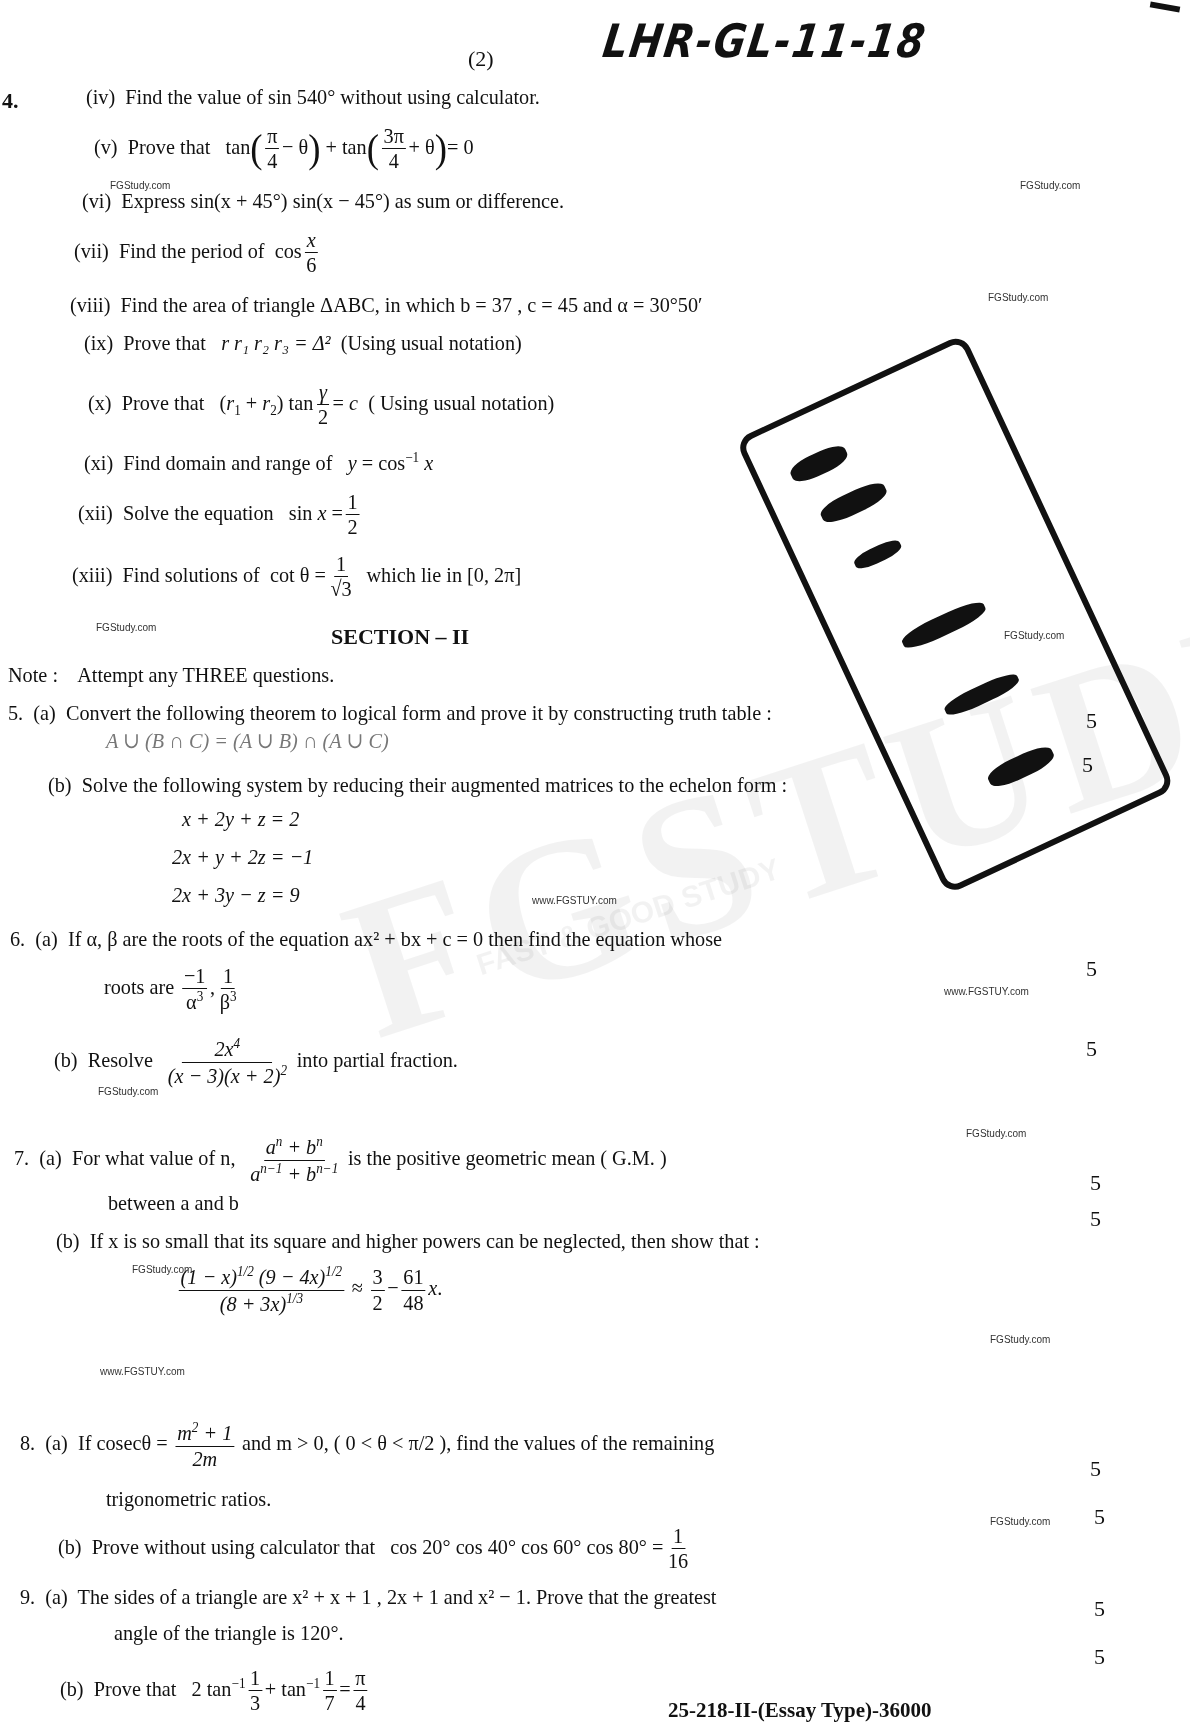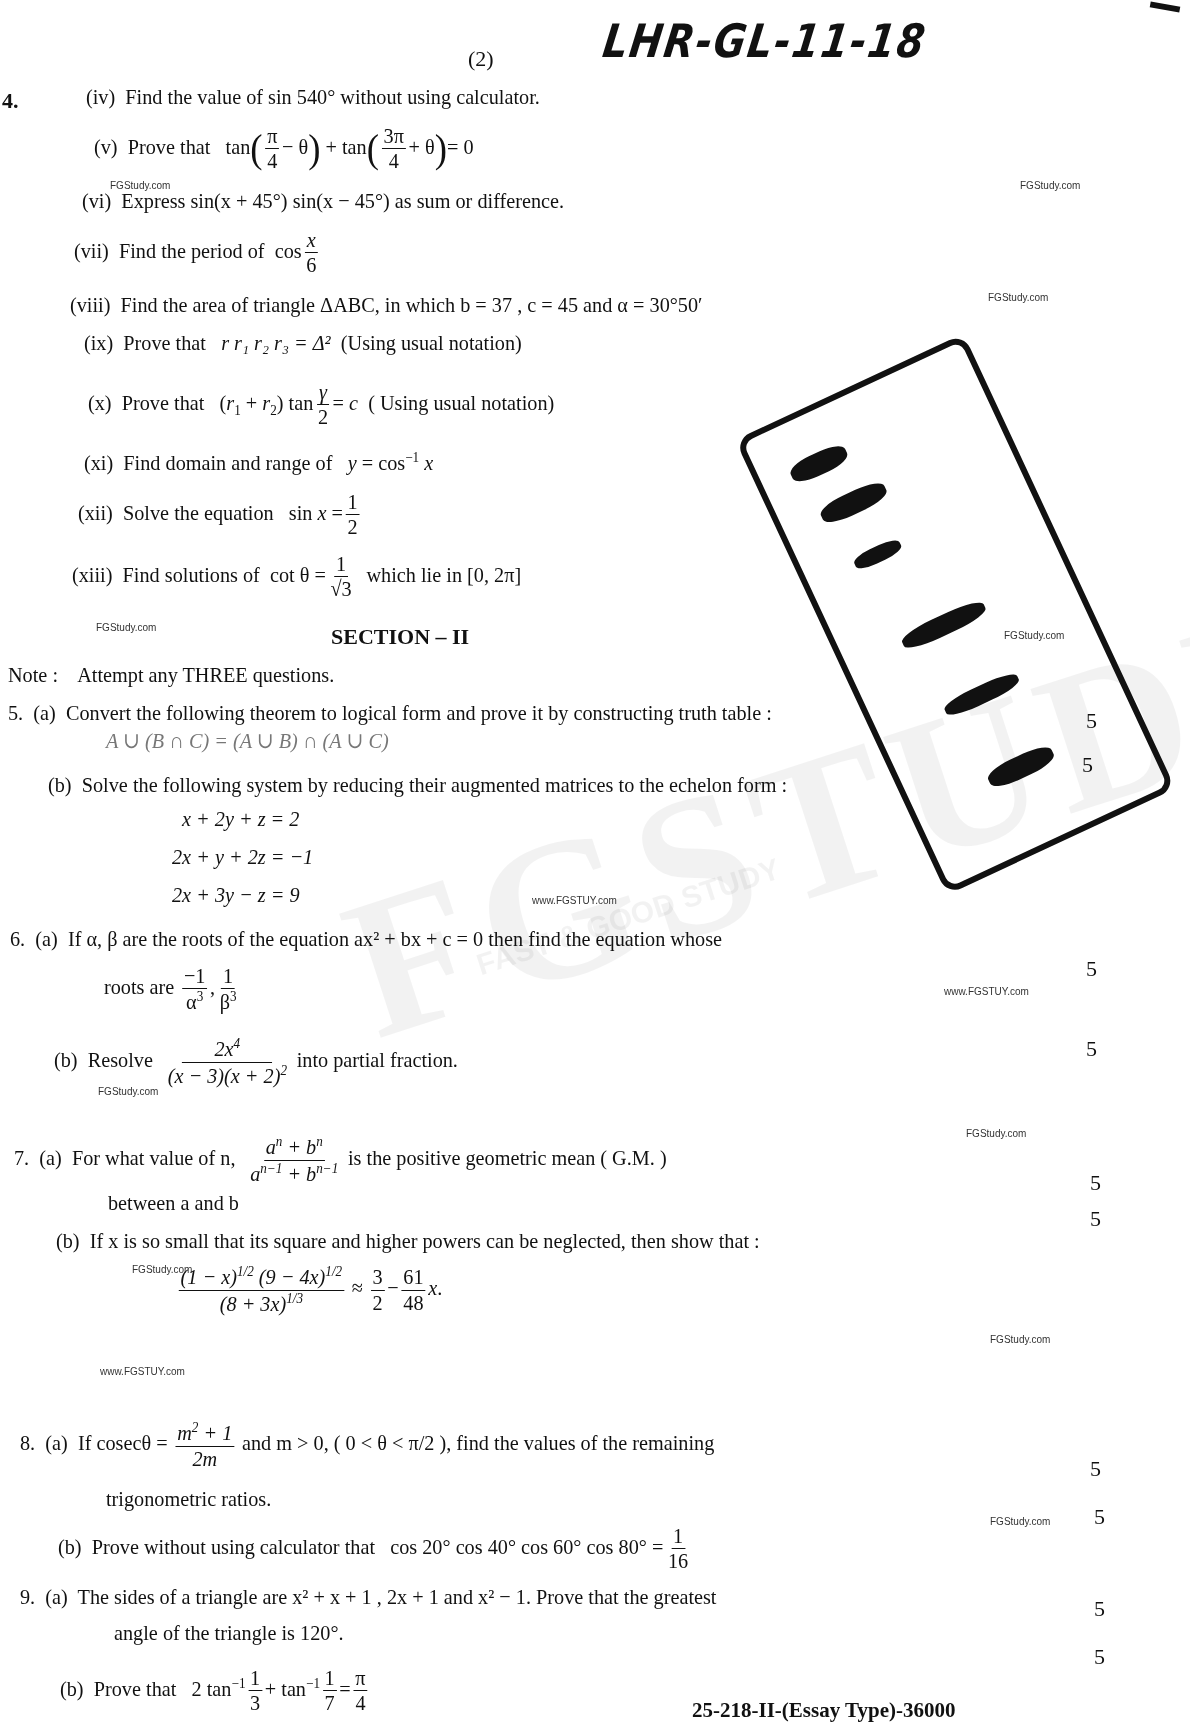--- a/index.html
+++ b/index.html
@@ -17,21 +17,21 @@
   sup { font-size: 0.65em; }
   sub { font-size: 0.65em; }
   .paren-big { font-size: 40px; font-weight: 100; vertical-align: middle; line-height: 1; }
   .handwritten { font-family: "DejaVu Sans", sans-serif; font-size: 46px; font-style: italic; letter-spacing: 2px; transform: skewX(-8deg) scaleX(0.85); font-weight: bold; }
   .section-title { font-weight: bold; font-size: 22px; }
   .faded { color: #777; }
   .watermark-big { position: absolute; left: 330px; top: 700px; font-size: 200px; color: rgba(0,0,0,0.05); font-weight: bold; transform: rotate(-18deg); letter-spacing: 12px; }
   .watermark-sub { position: absolute; left: 470px; top: 900px; font-size: 30px; color: rgba(0,0,0,0.05); font-weight: bold; transform: rotate(-18deg); font-family: "Liberation Sans", sans-serif; }
   .stamp { position: absolute; left: 735px; top: 440px; width: 240px; height: 490px; border: 6px solid #111; border-radius: 16px; transform: rotate(-25deg); transform-origin: top left; background: transparent; }
   .stamp .blob { position: absolute; background: #111; border-radius: 40%; }
-  .footer { font-weight: bold; font-size: 21px; margin-left: 24px; }
+  .footer { font-weight: bold; font-size: 21px; }
 </style>
 </head>
 <body>
 
 <div class="watermark-big">FGSTUDY</div>
 <div class="watermark-sub">FAST &amp; GOOD STUDY</div>
 <div class="stamp">
   <div class="blob" style="left:30px;top:40px;width:60px;height:22px;"></div>
   <div class="blob" style="left:40px;top:90px;width:70px;height:22px;"></div>
   <div class="blob" style="left:50px;top:150px;width:50px;height:16px;"></div>

